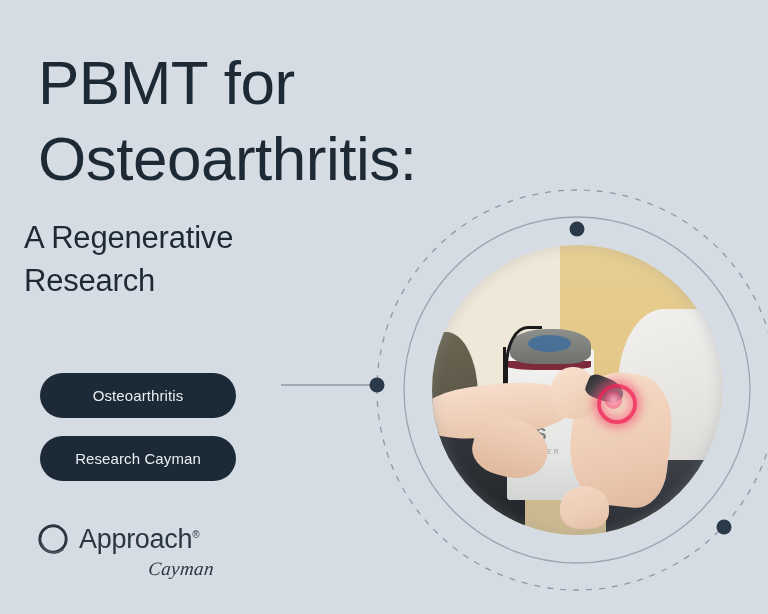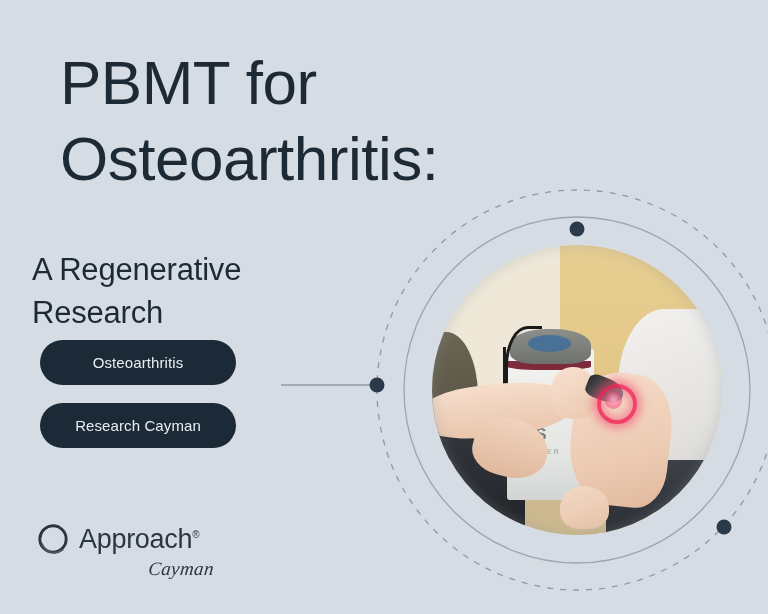--- a/index.html
+++ b/index.html
@@ -4,36 +4,36 @@
 <style>
   html,body{margin:0;padding:0;}
   body{
     width:768px;height:614px;overflow:hidden;
     font-family:"Liberation Sans", sans-serif;
     background:#d6dce3;
   }
   #stage{position:relative;width:768px;height:614px;background:#d6dce3;}
 
   
-  .title-block{position:absolute;left:38px;top:45px;width:500px;margin-left:22px;}
+  .title-block{position:absolute;left:38px;top:45px;width:500px;}
   .title-line{
     font-size:62px;line-height:76px;font-weight:300;
     color:#1d2a35;letter-spacing:-0.5px;white-space:nowrap;
   }
-  .subtitle-block{position:absolute;left:32px;top:216px;width:420px;margin-top:32px;}
+  .subtitle-block{position:absolute;left:24px;top:216px;width:420px;}
   .subtitle-line{
     font-size:31px;line-height:43px;font-weight:400;
     color:#1d2a35;letter-spacing:-0.2px;white-space:nowrap;
   }
 
   
   .pill{
     position:absolute;display:flex;align-items:center;justify-content:center;
     background:#1c2936;border-radius:999px;color:#e9edf1;
-    font-size:15px;font-weight:400;letter-spacing:.1px;
+    font-size:15px;font-weight:400;letter-spacing:.1px;margin-top:33px;
   }
   #pill-0{left:40px;top:340px;width:196px;height:45px;}
   #pill-1{left:40px;top:403px;width:196px;height:45px;}
 
   
   .logo{position:absolute;left:36px;top:522px;width:215px;height:62px;}
   .logo-row{display:flex;align-items:center;gap:9px;}
   .logo-mark{width:34px;height:34px;flex:0 0 auto;}
   .logo-word{
     font-family:"Liberation Sans", sans-serif;

